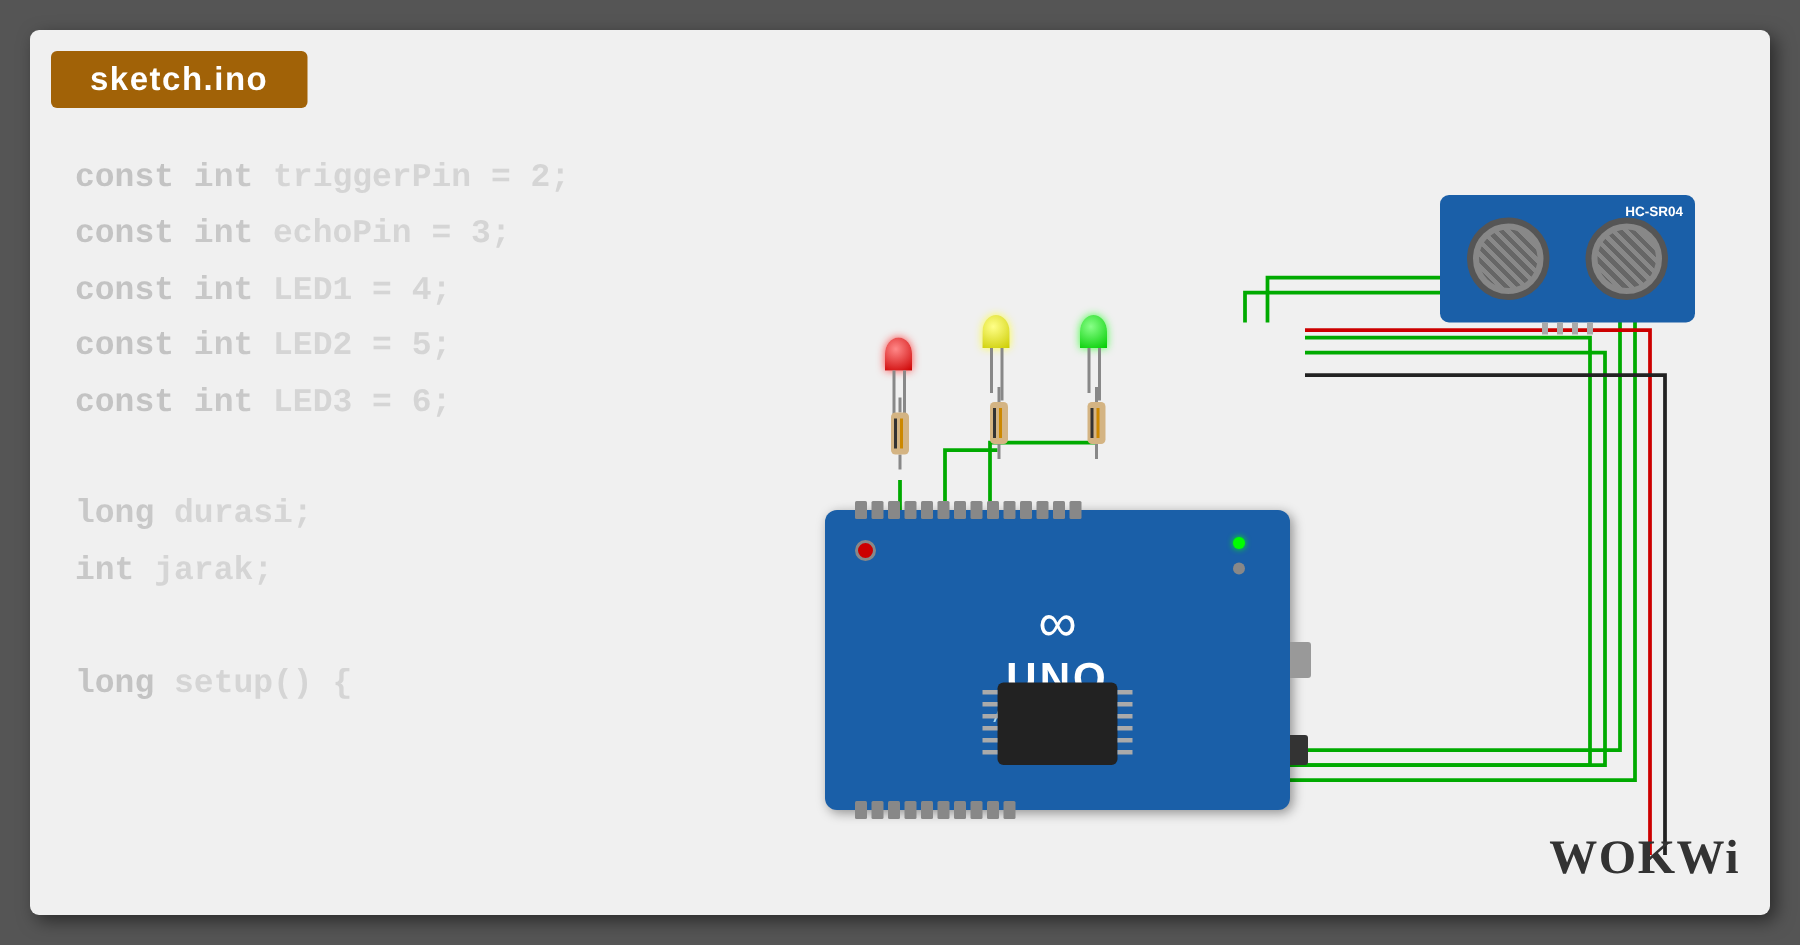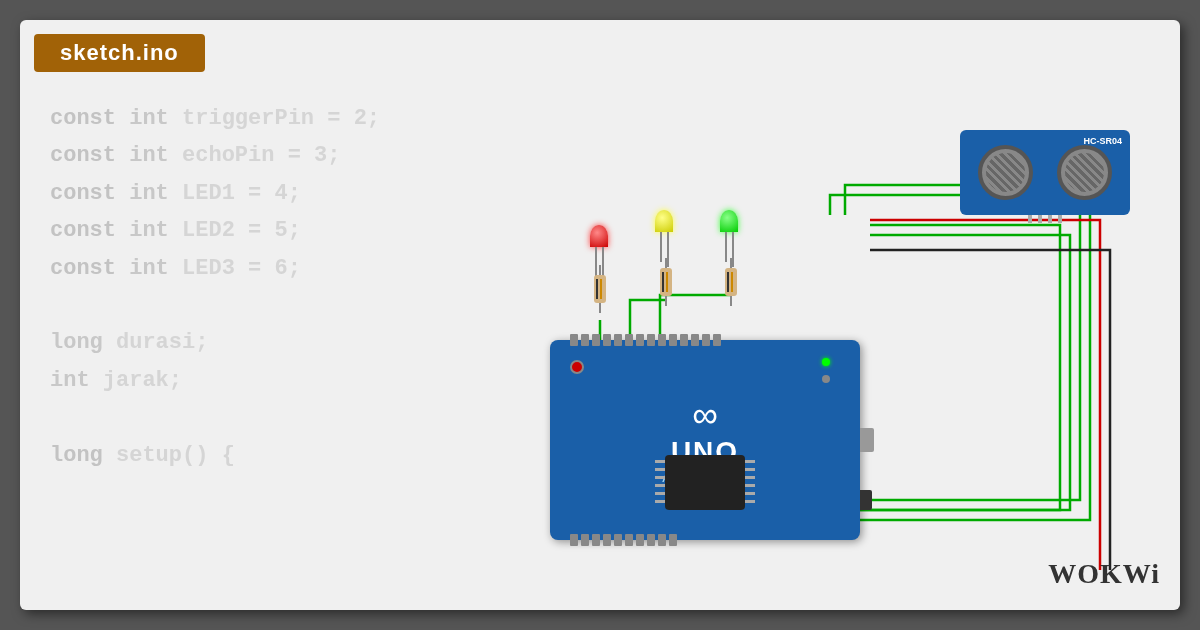--- a/index.html
+++ b/index.html
@@ -351,21 +351,21 @@
       height: 460px;
       z-index: 4;
       pointer-events: none;
     }
 
     
     .wokwi-logo {
       position: absolute;
       bottom: 20px;
       right: 20px;
-      font-size: 28px;
+      font-size: 32px;
       font-weight: 900;
       color: #333;
       font-family: serif;
       z-index: 10;
       letter-spacing: 1px;
     }
   </style>
 </head>
 <body>
 

